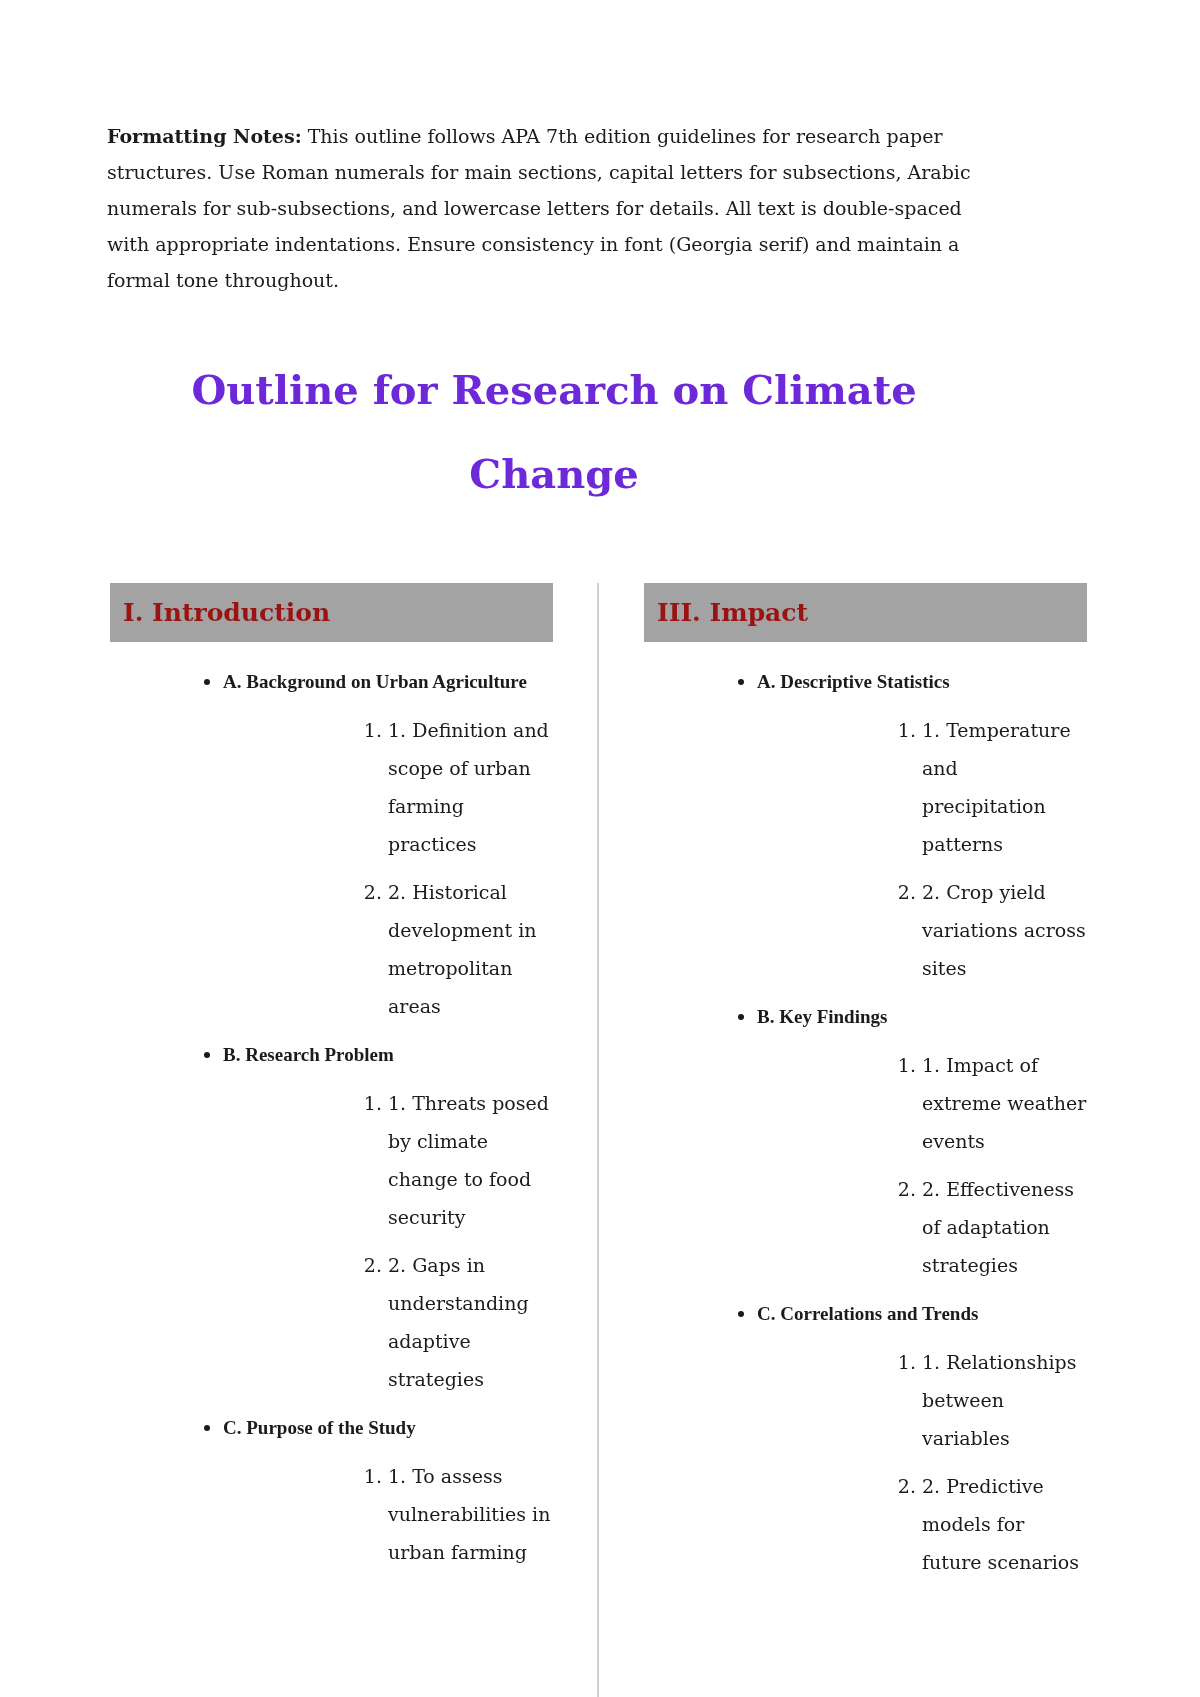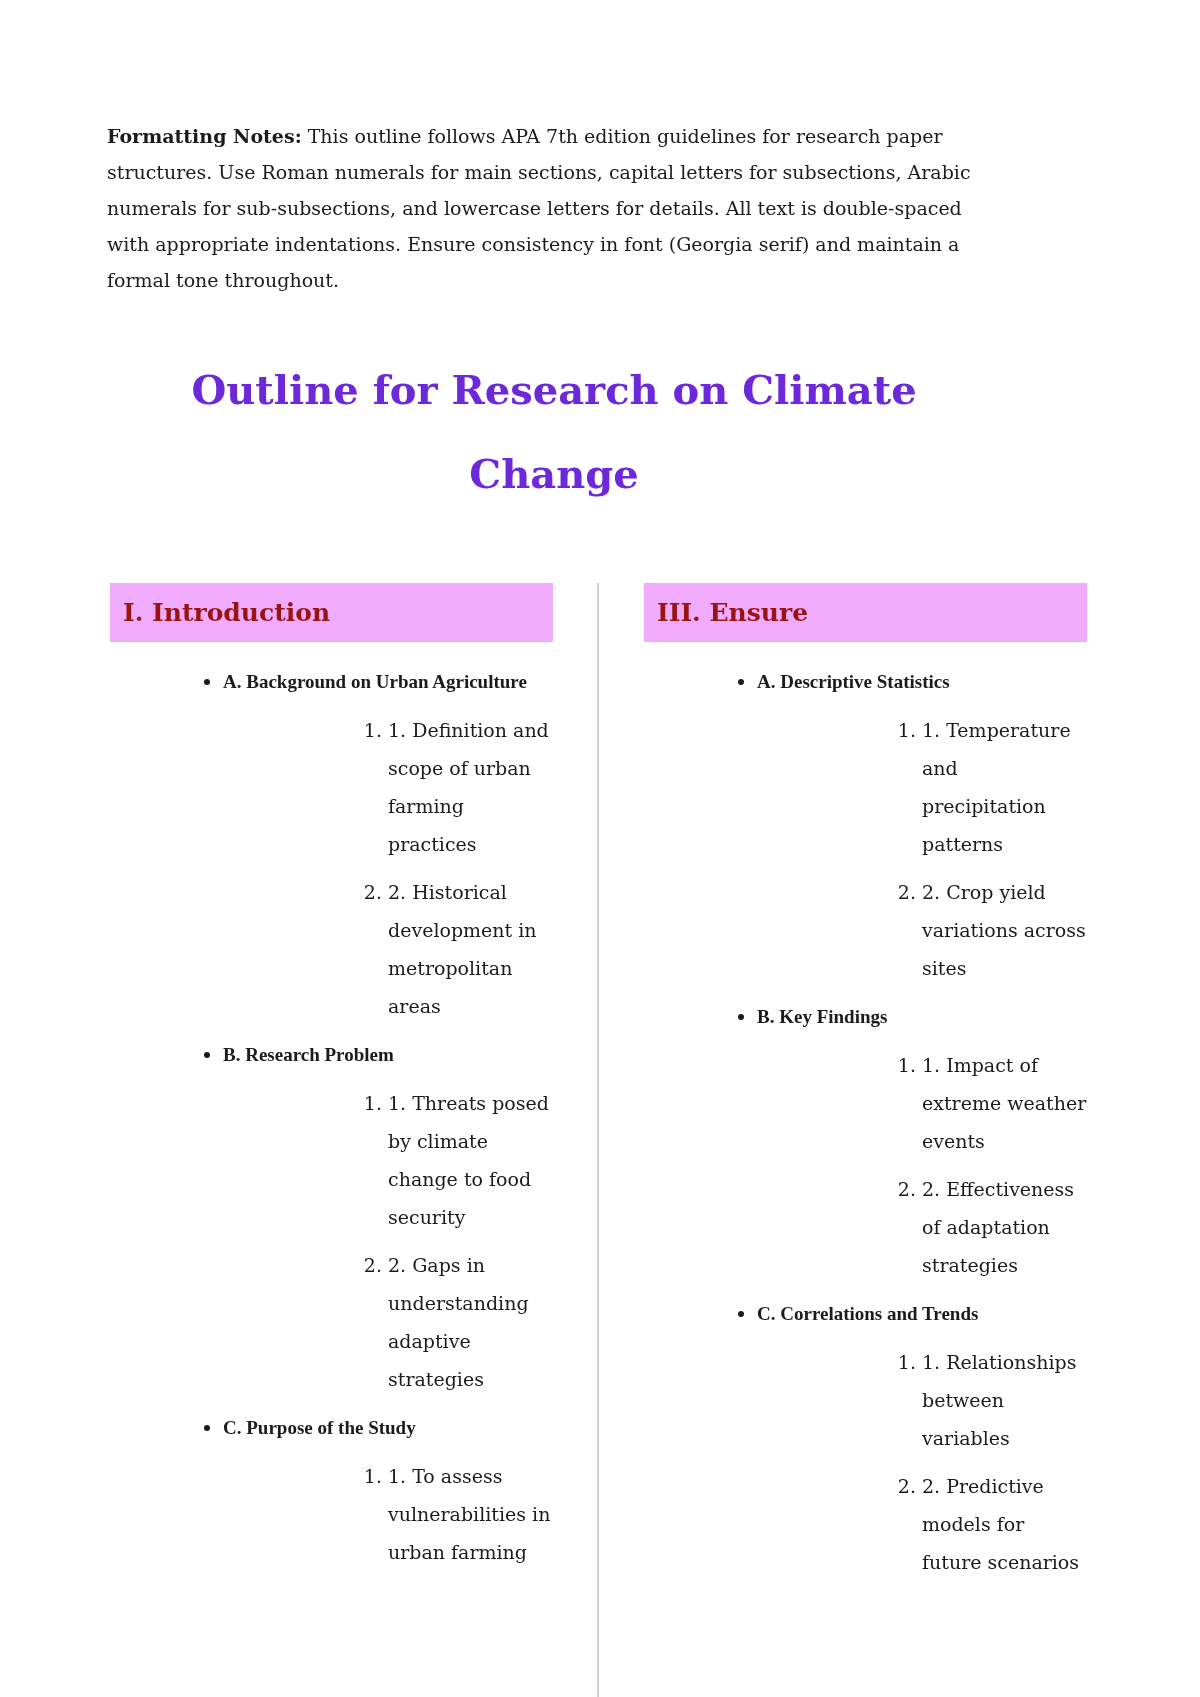--- a/index.html
+++ b/index.html
@@ -45,21 +45,21 @@
   .col { width: 443px; flex: 0 0 443px; }
   .divider {
     flex: 0 0 2px;
     width: 2px;
     background: #d2d2d2;
     margin: 0 45px 0 44px;
     align-self: stretch;
   }
   
   .sec-head {
-    background: #f0abfc;
+    background: #a3a3a3;
     color: #991313;
     font-size: 25px;
     line-height: 34px;
     font-weight: bold;
     padding: 13px 18px 12px 13px;
     margin: 0 0 20px 0;
   }
   
   ul.topics {
     list-style: disc outside;
@@ -105,21 +105,21 @@
               </ol></li>
             <li class="topic"><strong class="topic-label">C. Purpose of the Study</strong><ol class="subs">
                 <li class="sub">1. To assess vulnerabilities in urban farming</li>
               </ol></li>
           </ul>
         </section>
       </div>
     <div class="divider"></div>
     <div class="col" id="col-right">
         <section class="section">
-          <h2 class="sec-head">III. Ensure</h2>
+          <h2 class="sec-head">III. Impact</h2>
           <ul class="topics">
             <li class="topic"><strong class="topic-label">A. Descriptive Statistics</strong><ol class="subs">
                 <li class="sub">1. Temperature and precipitation patterns</li>
                 <li class="sub">2. Crop yield variations across sites</li>
               </ol></li>
             <li class="topic"><strong class="topic-label">B. Key Findings</strong><ol class="subs">
                 <li class="sub">1. Impact of extreme weather events</li>
                 <li class="sub">2. Effectiveness of adaptation strategies</li>
               </ol></li>
             <li class="topic"><strong class="topic-label">C. Correlations and Trends</strong><ol class="subs">

